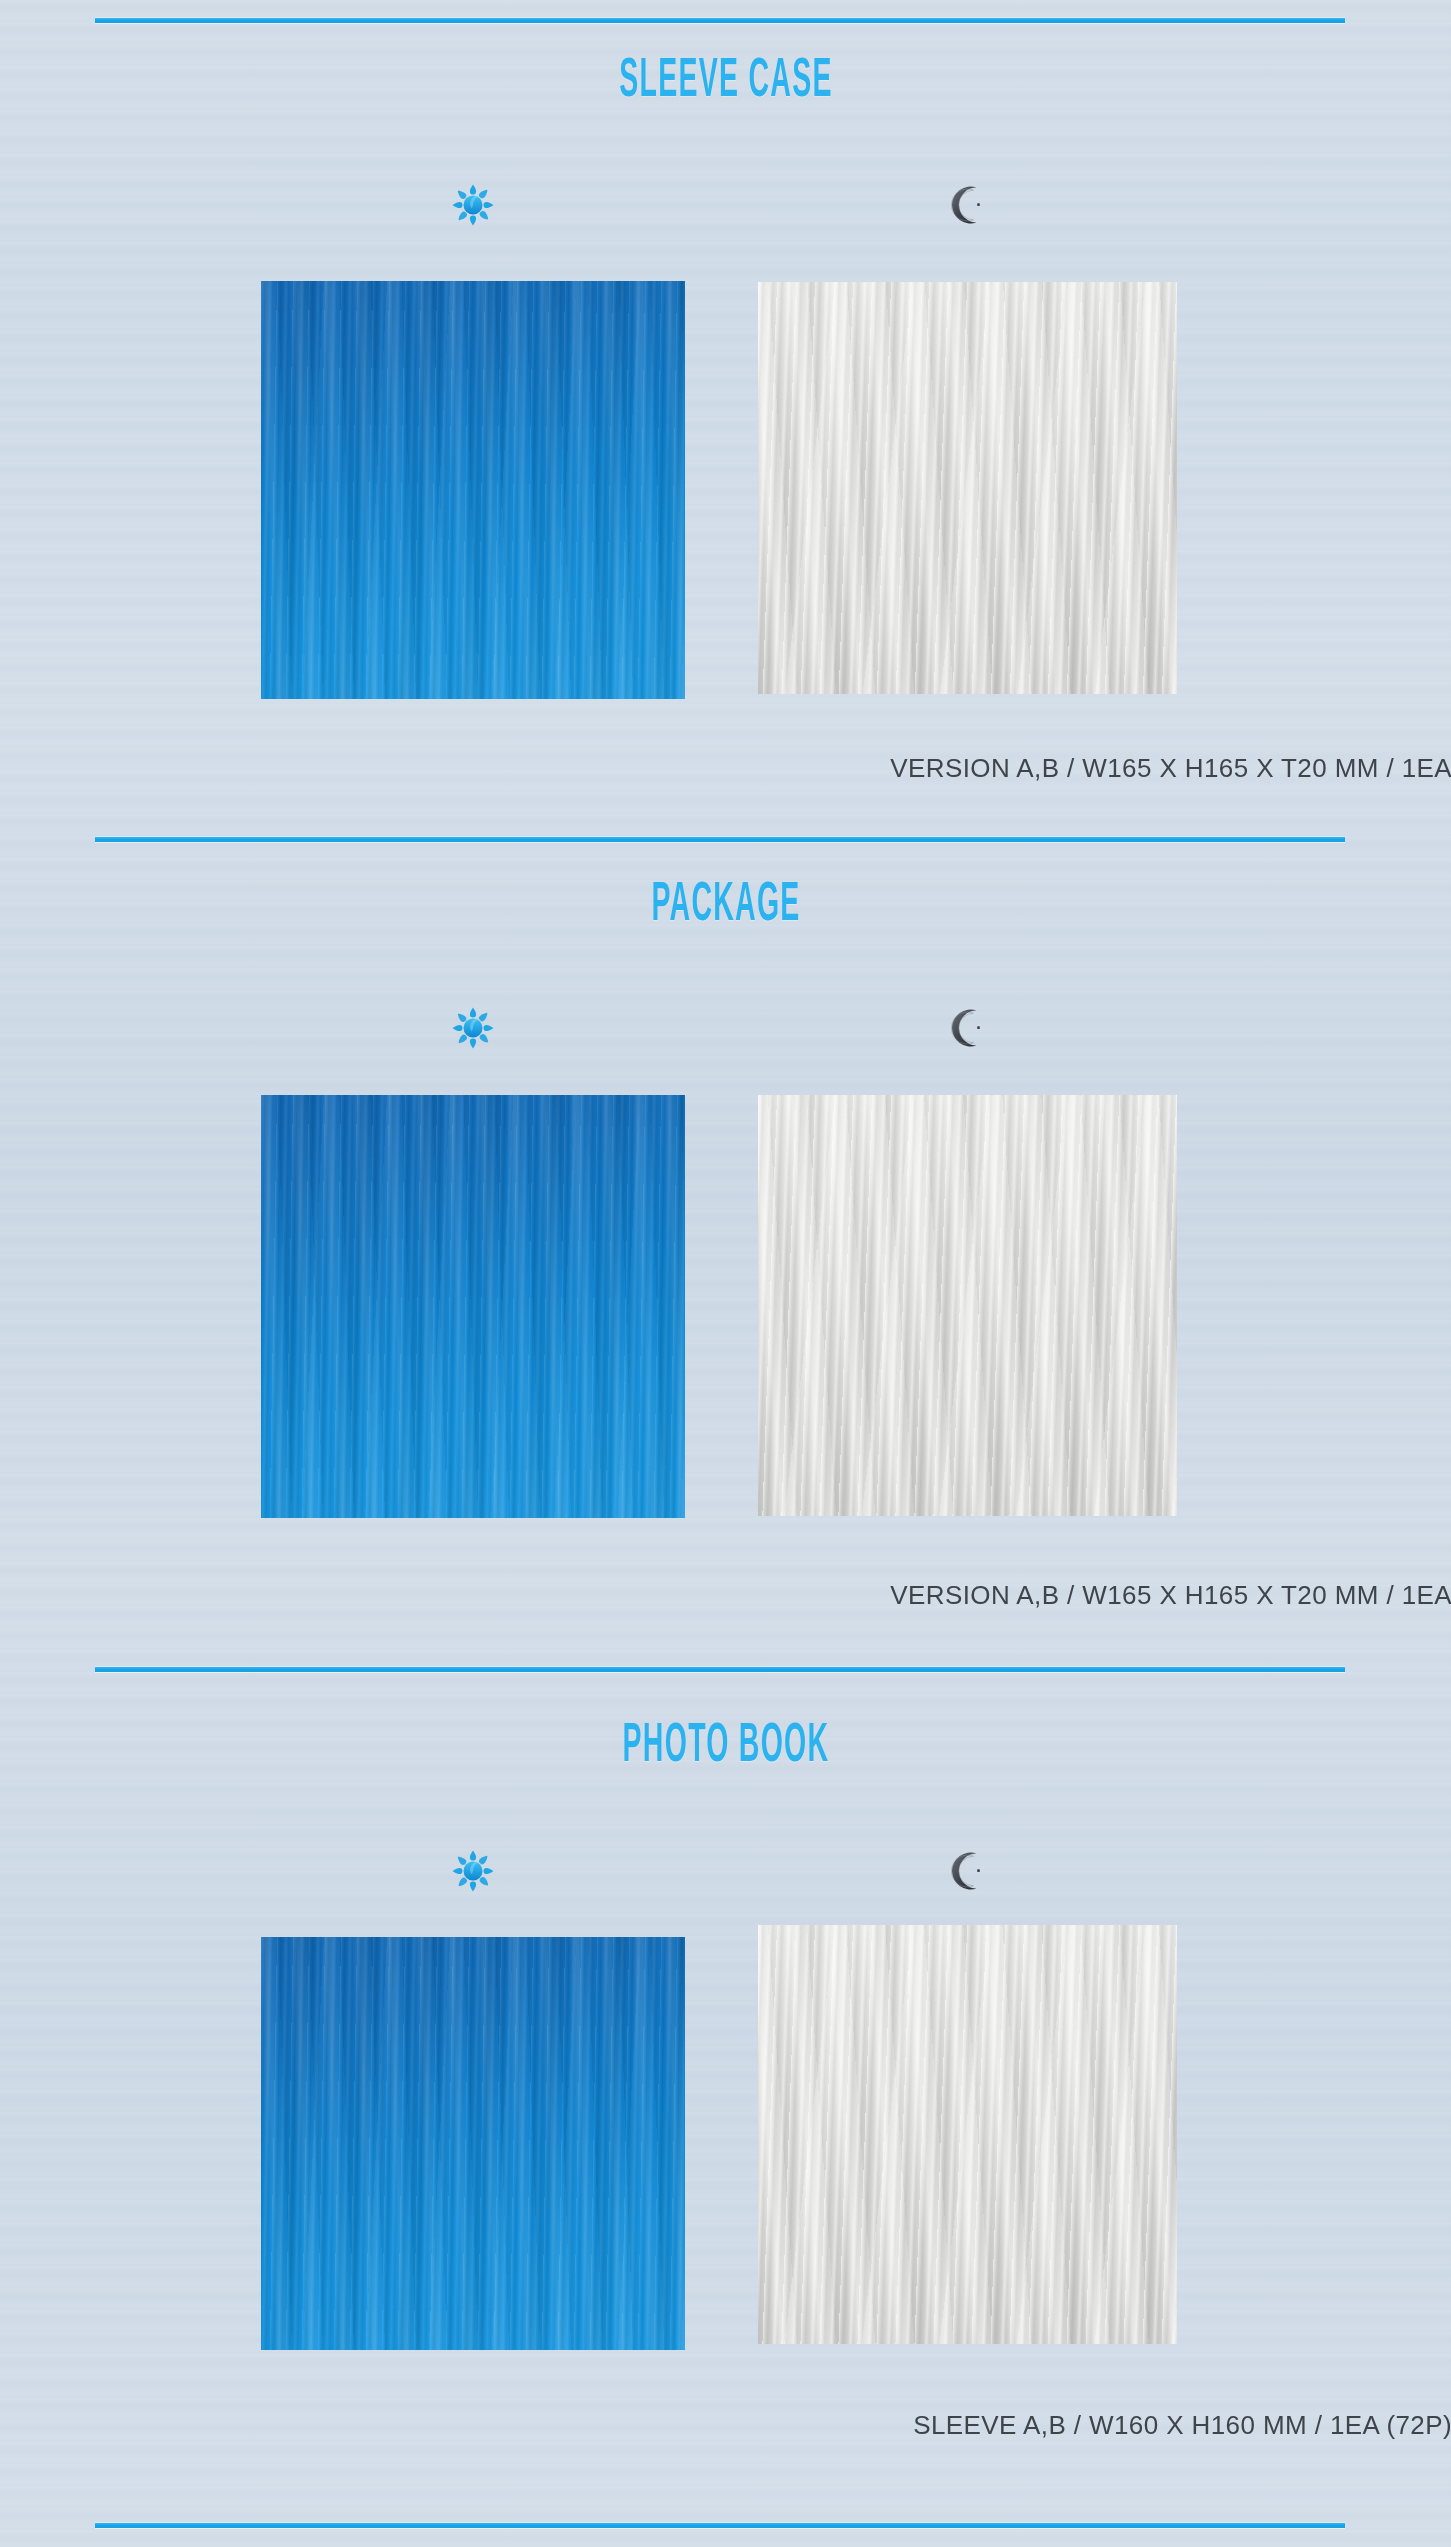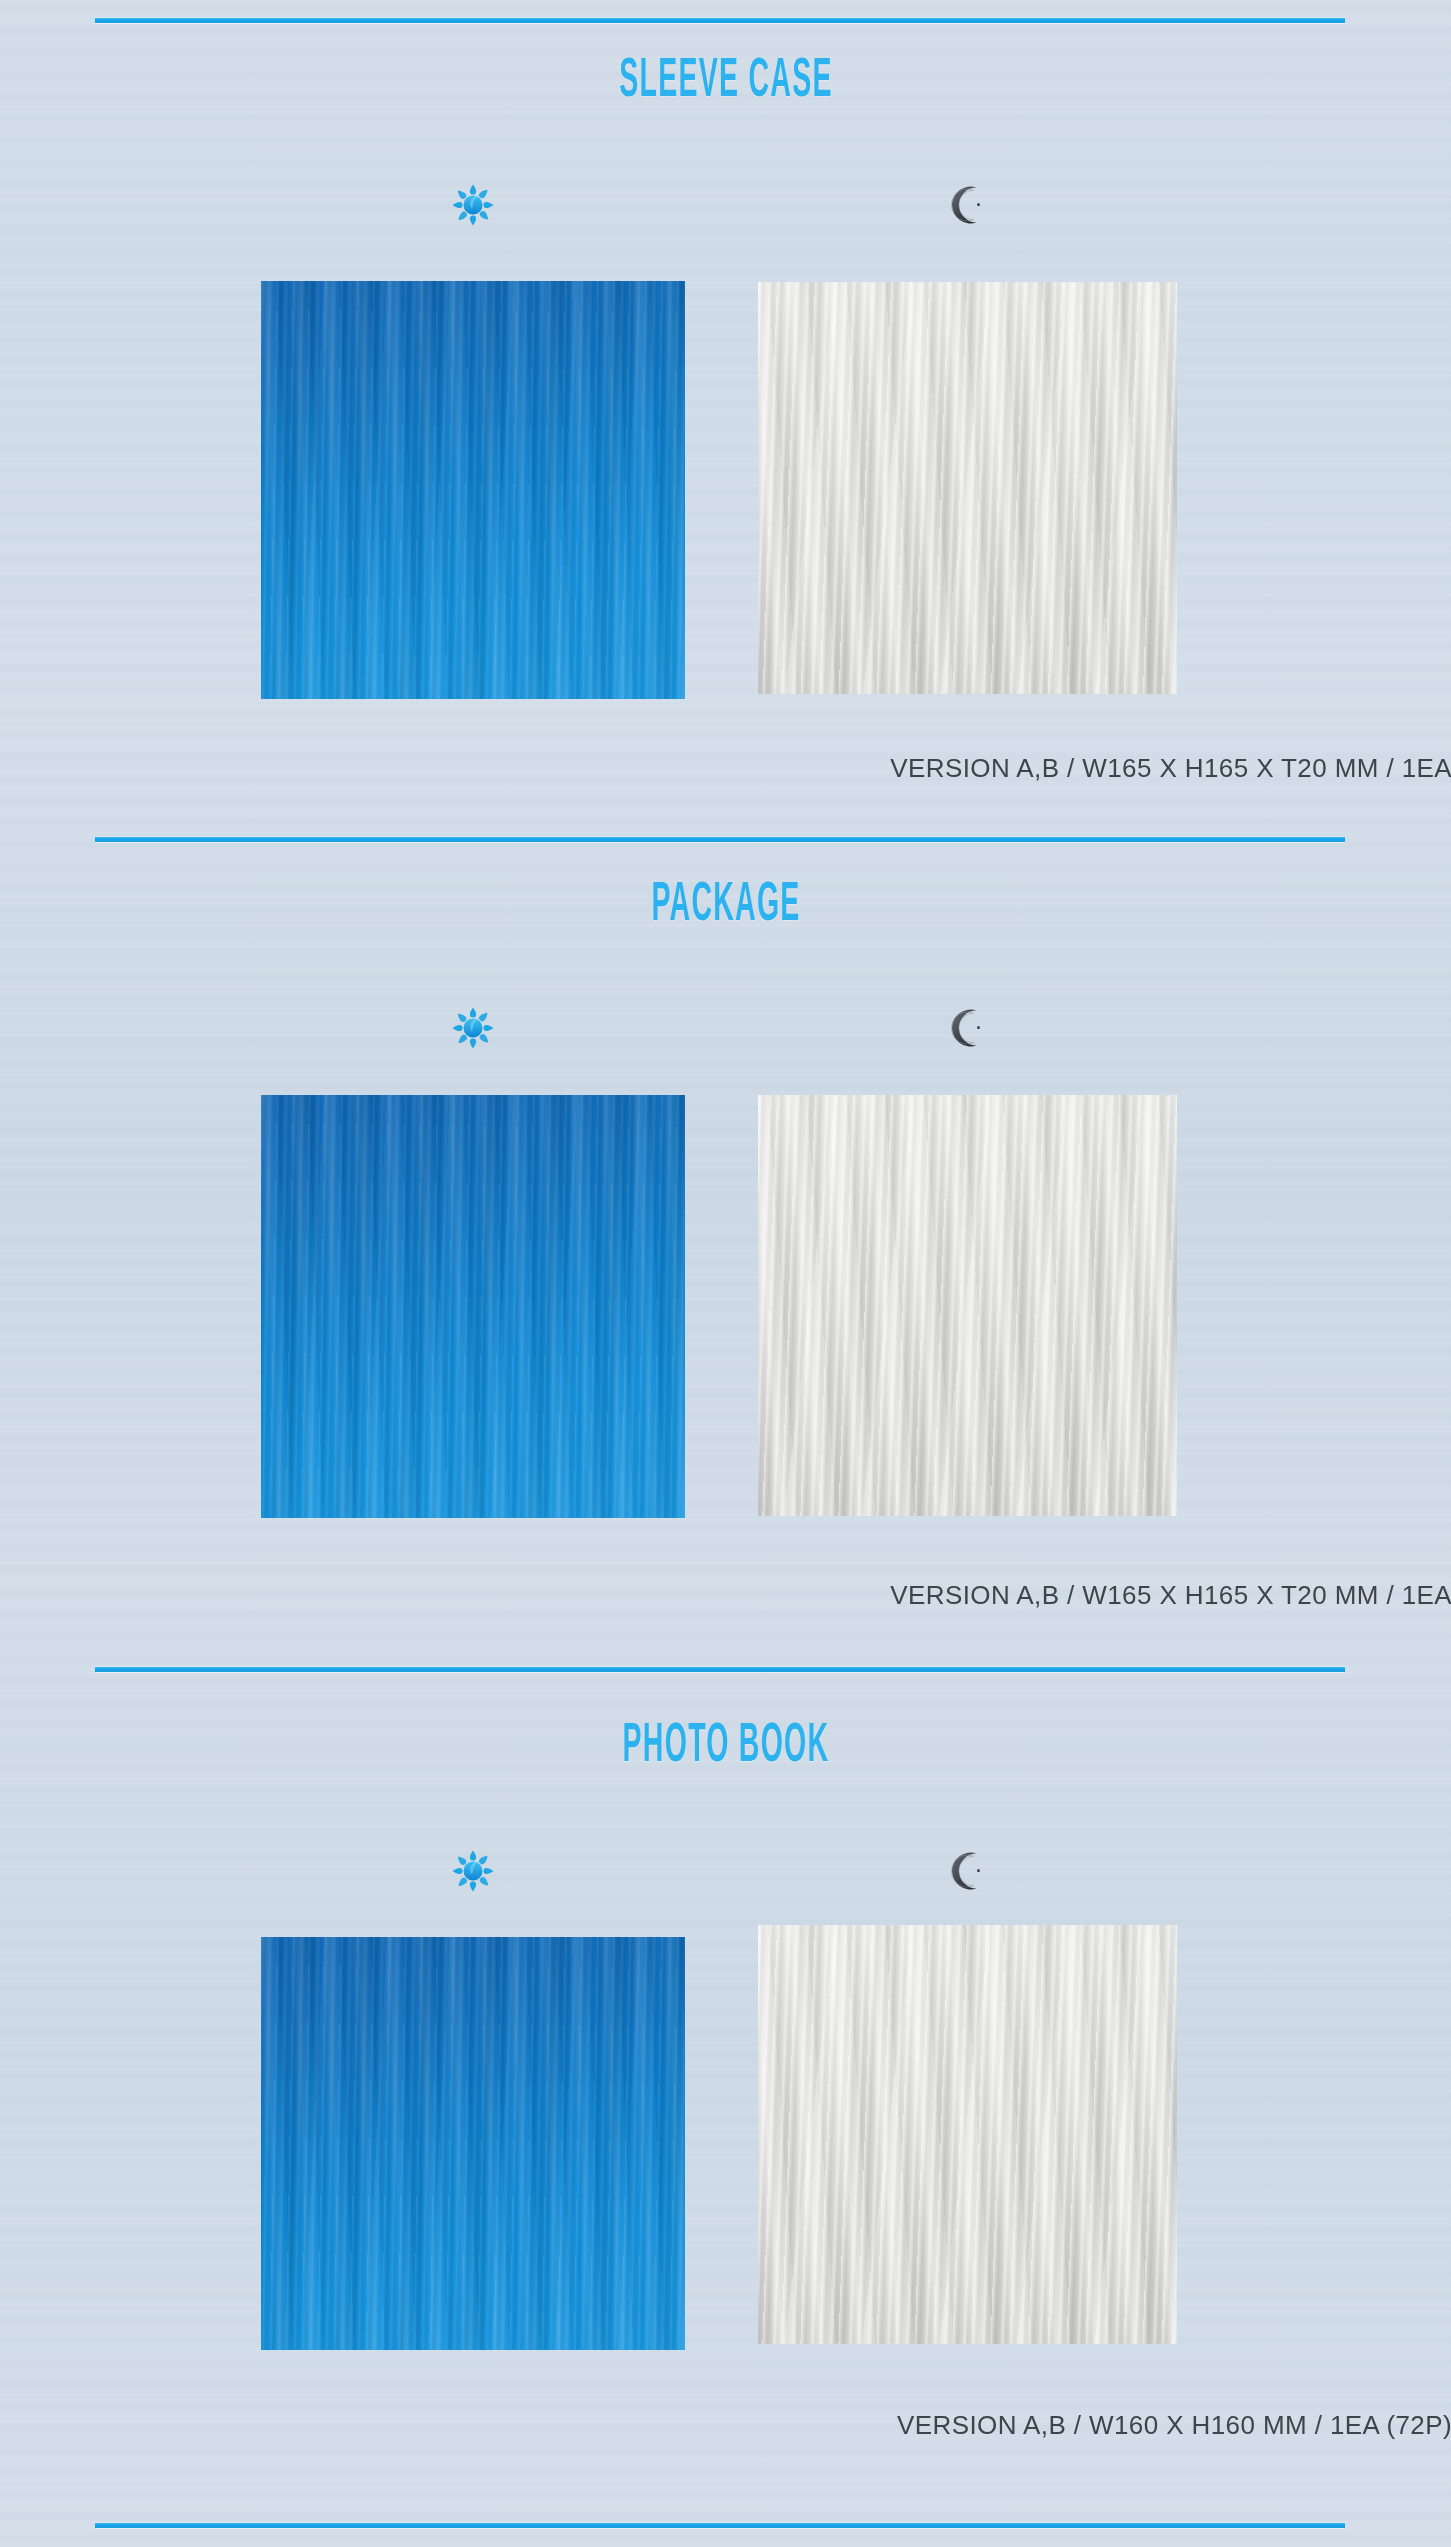--- a/index.html
+++ b/index.html
@@ -296,19 +296,19 @@
           <rect x="31.2" y="20.3" width="2.6" height="2.6" rx="0.4" fill="#3c4048"></rect>
         </svg>
       </div>
     </div>
 
     <div class="samples">
       <div class="swatch blue" style="top:1937px;height:413px;"></div>
       <div class="swatch grey" style="top:1925px;height:419px;"></div>
     </div>
 
-    <div class="caption" style="top:2410px;">VERSION A,B / W160 X H160 MM / 1EA (72P)</div>
+    <div class="caption" style="top:2410px;">SLEEVE A,B / W160 X H160 MM / 1EA (72P)</div>
   </div>
 
   <div class="divider" style="top:2523px;"></div>
 
 </div>
 
 
 </body></html>

